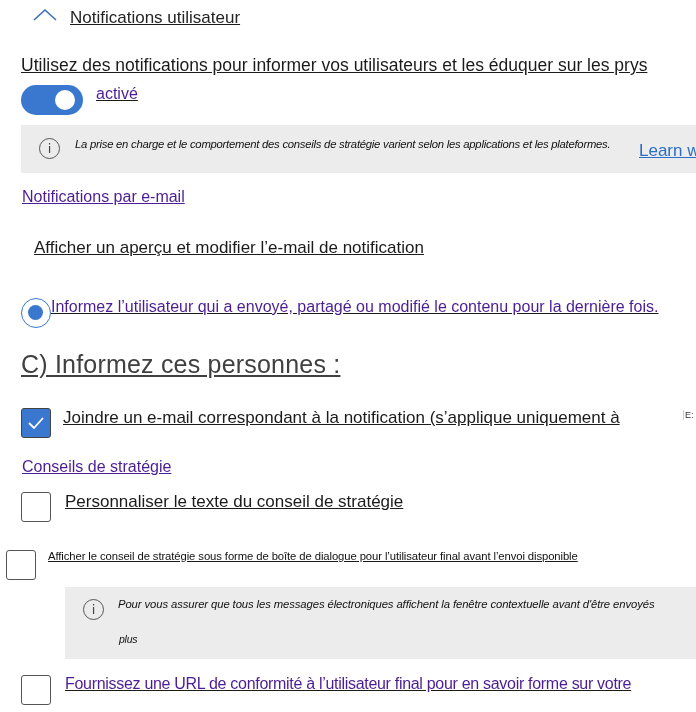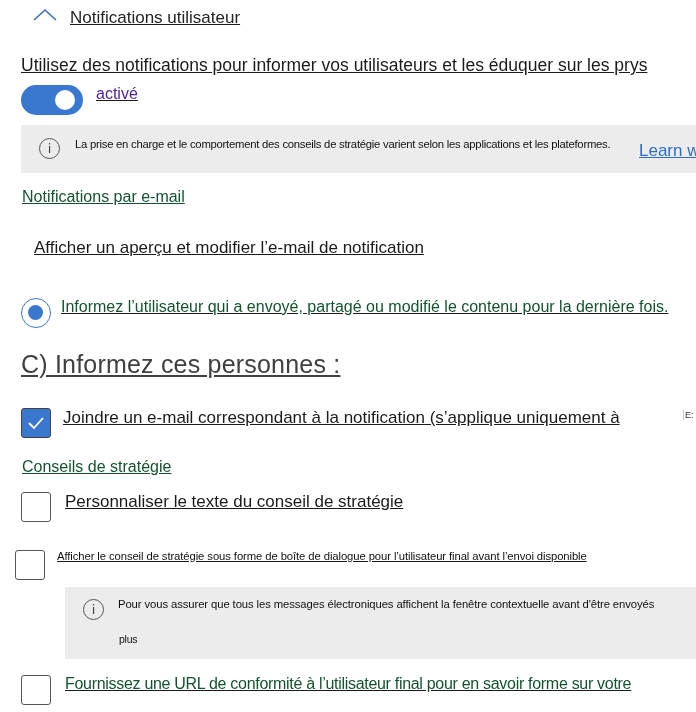--- a/index.html
+++ b/index.html
@@ -28,24 +28,24 @@
 
     .infobar {
       position: absolute; background: #ececec; overflow: hidden;
     }
     .info-icon {
       width: 21px; height: 21px; border: 1.3px solid #555; border-radius: 50%;
       display: flex; align-items: center; justify-content: center;
       font-size: 13px; color: #444; font-family: "DejaVu Sans", sans-serif;
       position: absolute;
     }
-    .info-text { position: absolute; font-size: 11.3px; color: #111; white-space: nowrap; letter-spacing: -0.25px; }
+    .info-text { position: absolute; font-size: 11.3px; color: #111; white-space: nowrap; letter-spacing: -0.25px; font-style: italic; }
     .learn-link { position: absolute; font-size: 17px; color: #2a6ec8; text-decoration: underline; white-space: nowrap; cursor: pointer; }
 
-    .label-md { font-size: 16px; color: #14532d; }
+    .label-md { font-size: 16px; color: #4c1d95; }
     .label-lg { font-size: 17px; color: #1b1b1b; }
 
     .radio {
       width: 30px; height: 30px; border-radius: 50%;
       border: 1.6px solid #3a78d0; position: relative; background: #fff; cursor: pointer;
     }
     .radio .dot {
       position: absolute; left: 6px; top: 6px; width: 15px; height: 15px;
       border-radius: 50%; background: #3a78d0;
     }
@@ -87,21 +87,21 @@
   <span class="learn-link" style="left:618px; top:16px;">Learn w</span>
 </div>
 
 <div class="row label-md" style="left:22px; top:188px; height:22px;">Notifications par e-mail</div>
 <div class="row label-lg" style="left:34px; top:238px; height:22px;">Afficher un aperçu et modifier l’e-mail de notification</div>
 
 <div class="row" style="left:21px; top:298px; height:30px;">
   <div class="radio">
     <div class="dot"></div>
   </div>
-  <span class="label-md" style="margin-left:10px;">Informez l’utilisateur qui a envoyé, partagé ou modifié le contenu pour la dernière fois.</span>
+  <span class="label-md" style="">Informez l’utilisateur qui a envoyé, partagé ou modifié le contenu pour la dernière fois.</span>
 </div>
 
 <div class="row heading-c" style="left:21px; top:350px; height:32px;">C) Informez ces personnes :</div>
 
 <div class="row" style="left:21px; top:408px; height:30px; width:675px;">
   <div class="checkbox checked">
     <svg width="18" height="14" viewBox="0 0 18 14">
       <polyline points="2,7 7,12 16,2" fill="none" stroke="#ffffff" stroke-width="1.8"></polyline>
     </svg>
   </div>
@@ -109,21 +109,21 @@
   <span class="tiny-side" style="position:absolute; left:662px; top:2px;">E:</span>
 </div>
 
 <div class="row label-md" style="left:22px; top:458px; height:22px;">Conseils de stratégie</div>
 
 <div class="row" style="left:21px; top:492px; height:30px;">
   <div class="checkbox"></div>
   <span class="label-lg" style="margin-left:14px;">Personnaliser le texte du conseil de stratégie</span>
 </div>
 
-<div class="row" style="left:15px; top:550px; height:30px;">
+<div class="row" style="left:6px; top:550px; height:30px;">
   <div class="checkbox"></div>
   <span class="small-text" style="margin-left:12px;">Afficher le conseil de stratégie sous forme de boîte de dialogue pour l’utilisateur final avant l’envoi disponible</span>
 </div>
 
 <div class="infobar" style="left:65px; top:587px; width:631px; height:72px;">
   <div class="info-icon" style="left:18px; top:12px;">i</div>
   <span class="info-text" style="left:53px; top:11px; letter-spacing:-0.1px;">Pour vous assurer que tous les messages électroniques affichent la fenêtre contextuelle avant d'être envoyés</span>
   <span class="info-text" style="left:54px; top:46px; font-size:10.5px;">plus</span>
 </div>
 

